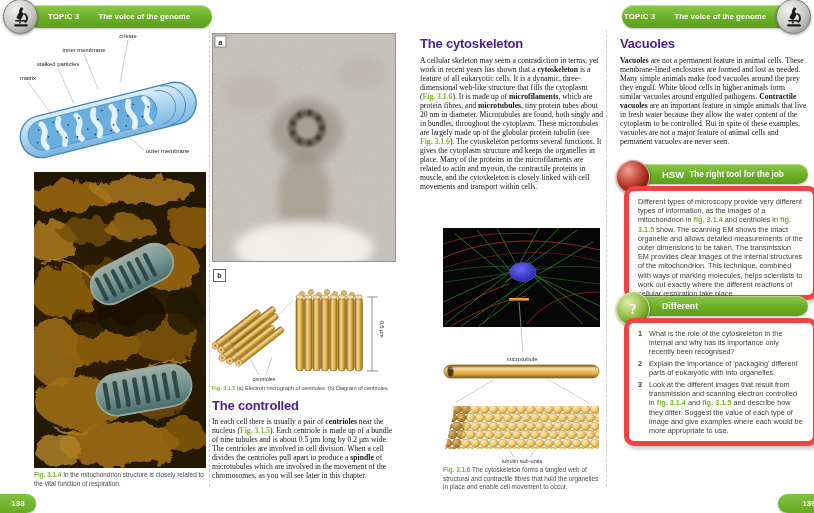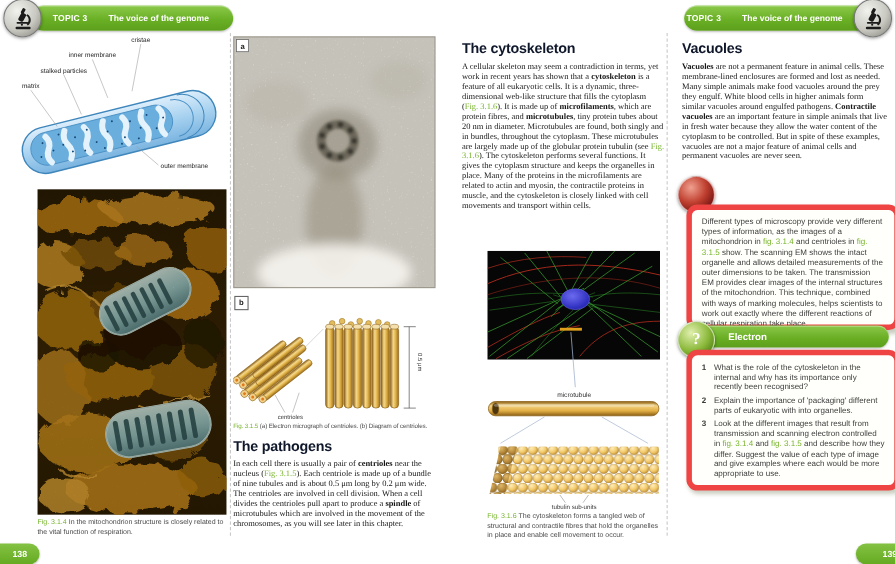--- a/index.html
+++ b/index.html
@@ -15,26 +15,26 @@
   .mic-icon{width:33px;height:33px;border-radius:50%;
         background:radial-gradient(circle at 35% 30%,#f2f2ee,#c9c9c2 55%,#8e8e86 90%);
         border:1px solid #777;box-shadow:0 1px 3px rgba(0,0,0,.4);display:flex;align-items:center;justify-content:center;}
   
   .ptab{top:494px;width:36px;height:19px;background:linear-gradient(180deg,#84c243,#65aa21);
         color:#fff;font-weight:bold;font-size:8px;display:flex;align-items:center;justify-content:center;
         box-shadow:0 1px 2px rgba(0,0,0,.3);}
   .ptab.left{border-radius:0 10px 10px 0;}
   .ptab.right{border-radius:10px 0 0 10px;padding-left:13px;}
   
-  .h1{font-weight:bold;font-size:13px;color:#0f172a;letter-spacing:-.2px;}
+  .h1{font-weight:bold;font-size:13px;color:#4c1d95;letter-spacing:-.2px;}
   .body{font-family:"Liberation Serif",serif;font-size:7.7px;line-height:9px;color:#151515;text-align:left;}
   .cap{font-size:6.4px;line-height:8.6px;color:#4a4a4a;}
   .cap315{font-size:5.7px;line-height:8px;color:#4a4a4a;letter-spacing:-.1px;}
   .s-b{font-weight:bold;}
-  .s-g{font-weight:normal;color:#76b42a;}
+  .s-g{font-weight:bold;color:#76b42a;}
   .divider{border-left:1px dashed #c9c9c9;width:0;height:457px;top:30px;}
   .corner-box{width:11px;height:11px;background:#fff;border:1px solid #666;font-size:7px;font-weight:bold;
         color:#222;display:flex;align-items:center;justify-content:center;}
   
   .ibox-body{background:#fffffb;border:5px solid #ef4444;border-radius:10px;
         box-shadow:2px 3px 4px rgba(100,110,70,.35);padding:6px 9px;font-size:7.3px;line-height:9.2px;color:#3c3c3c;}
   .ibar{height:20px;border-radius:10px;background:linear-gradient(180deg,#8bc84a,#68ad22 60%,#5d9f1c);
         box-shadow:inset 0 1px 0 rgba(255,255,255,.35),0 1px 2px rgba(0,0,0,.25);
         display:flex;align-items:center;color:#fff;font-weight:bold;padding-left:30px;box-sizing:border-box;}
   .ibar .tag{font-size:9.5px;margin-right:5px;}
@@ -341,21 +341,21 @@
       <text transform="translate(168,40) rotate(90)" font-size="5.4" fill="#333">0.5 μm</text>
       <g stroke="#888" stroke-width=".45">
         <path d="M38 78 L47 94"></path>
           <path d="M60 76 L54 94"></path>
       </g>
       <text x="52" y="100" text-anchor="middle" font-size="5.4" fill="#333">centrioles</text>
     </svg>
 
     <div class="cap315 abs" style="left:212px;top:384px;width:186px;"><span class="s-g">Fig. 3.1.5</span><span> (a) Electron micrograph of centrioles.  (b) Diagram of centrioles.</span></div>
 
-    <div class="h1 abs" style="left:212px;top:398px;">The pathogens</div>
+    <div class="h1 abs" style="left:212px;top:398px;">The controlled</div>
     <div class="body abs" style="left:212px;top:417px;width:186px;"><span>In each cell there is usually a pair of </span><span class="s-b">centrioles</span><span> near the nucleus (</span><span class="s-g">Fig. 3.1.5</span><span>). Each centriole is made up of a bundle of nine tubules and is about 0.5 μm long by 0.2 μm wide. The centrioles are involved in cell division. When a cell divides the centrioles pull apart to produce a </span><span class="s-b">spindle</span><span> of microtubules which are involved in the movement of the chromosomes, as you will see later in this chapter.</span></div>
 
     <div class="ptab left abs" style="left:0;">
       <span>138</span>
     </div>
   </div>
 
   <div class="page" style="left:407px;">
 
     <div class="h1 abs" style="left:13px;top:36px;">The cytoskeleton</div>
@@ -459,27 +459,31 @@
     </svg>
 
     <div class="cap abs" style="left:36px;top:466px;width:158px;"><span class="s-g">Fig. 3.1.6</span><span> The cytoskeleton forms a tangled web of structural and contractile fibres that hold the organelles in place and enable cell movement to occur.</span></div>
 
     <div class="divider abs" style="left:199px;"></div>
 
     <div class="h1 abs" style="left:213px;top:36px;">Vacuoles</div>
     <div class="body abs" style="left:213px;top:56px;width:188px;"><span class="s-b">Vacuoles</span><span> are not a permanent feature in animal cells. These membrane-lined enclosures are formed and lost as needed. Many simple animals make food vacuoles around the prey they engulf. White blood cells in higher animals form similar vacuoles around engulfed pathogens. </span><span class="s-b">Contractile vacuoles</span><span> are an important feature in simple animals that live in fresh water because they allow the water content of the cytoplasm to be controlled. But in spite of these examples, vacuoles are not a major feature of animal cells and permanent vacuoles are never seen.</span></div>
 
     <div class="abs" style="left:215px;top:158px;width:188px;height:134px;">
+      <div class="ibar abs" style="left:10px;top:6px;width:176px;">
+        <span class="tag">HSW</span>
+        <span class="ttl">The right tool for the job</span>
+      </div>
       <div class="sphere red abs" style="left:-6px;top:2px;"></div>
       <div class="ibox-body abs" style="left:2px;top:28px;width:166px;height:92px;"><span>Different types of microscopy provide very different types of information, as the images of a mitochondrion in </span><span class="s-g">fig. 3.1.4</span><span> and centrioles in </span><span class="s-g">fig. 3.1.5</span><span> show. The scanning EM shows the intact organelle and allows detailed measurements of the outer dimensions to be taken. The transmission EM provides clear images of the internal structures of the mitochondrion. This technique, combined with ways of marking molecules, helps scientists to work out exactly where the different reactions of cellular respiration take place.</span></div>
     </div>
 
     <div class="abs" style="left:215px;top:290px;width:188px;height:150px;">
       <div class="ibar abs" style="left:10px;top:6px;width:176px;">
-        <span class="ttl" style="font-size:8.8px;">Electron</span>
+        <span class="ttl" style="font-size:8.8px;">Different</span>
       </div>
       <div class="sphere green abs" style="left:-6px;top:2px;">
         <span>?</span>
       </div>
       <div class="ibox-body abs" style="left:2px;top:28px;width:166px;height:106px;">
         <div class="q-row">
           <span class="q-num">1</span>
           <span class="q-text"><span>What is the role of the cytoskeleton in the internal and why has its importance only recently been recognised?</span></span>
         </div>
         <div class="q-row">

